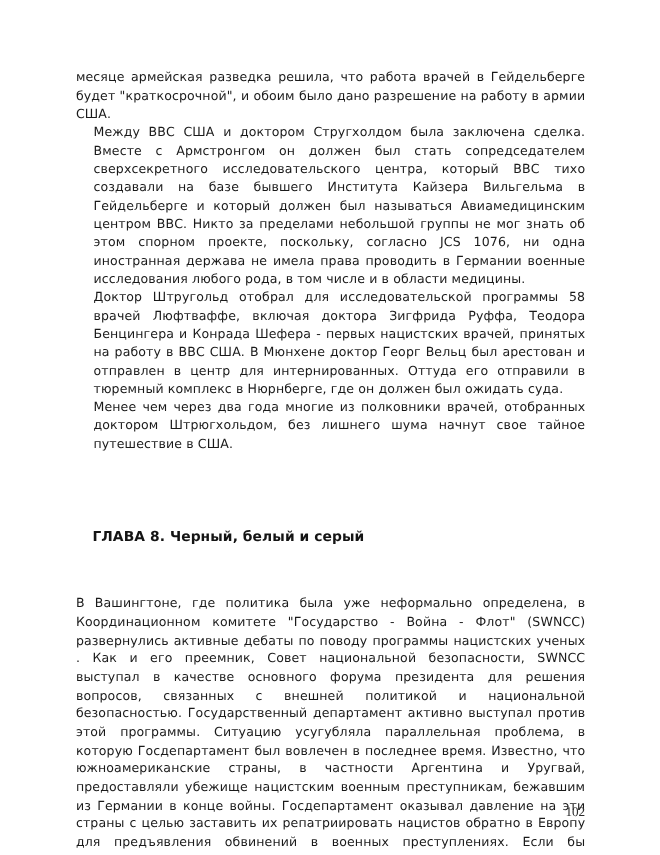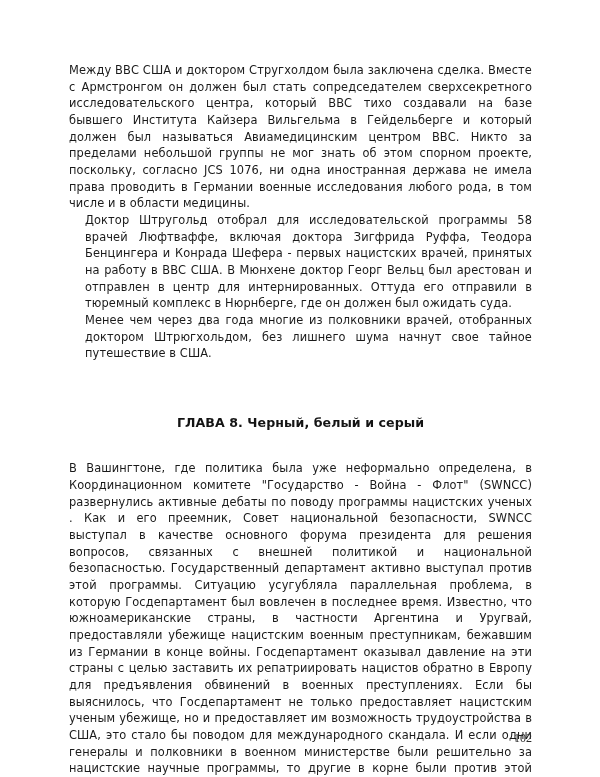--- a/index.html
+++ b/index.html
@@ -42,22 +42,22 @@
     hyphens: none;
   }
 
   
   .para + .para {
     margin-top: 0;
     margin-left: 16px;
   }
 
   .chapter-heading {
-    margin: 0;
-    text-align: center;
+    margin: 15px;
+    text-align: left;
     font-size: 12.6px;
     line-height: 16.65px;
     font-weight: bold;
     color: #141414;
     letter-spacing: 0.005em;
   }
 
   .gap-before-heading {
     height: 53px;
   }
@@ -78,20 +78,21 @@
     color: #2a2a2a;
   }
 </style>
 </head>
 <body>
 
 <div class="page">
 
   <div class="content">
 
+    <p class="para">месяце армейская разведка решила, что работа врачей в Гейдельберге будет "краткосрочной", и обоим было дано разрешение на работу в армии США.</p>
     <p class="para">Между ВВС США и доктором Стругхолдом была заключена сделка. Вместе с Армстронгом он должен был стать сопредседателем сверхсекретного исследовательского центра, который ВВС тихо создавали на базе бывшего Института Кайзера Вильгельма в Гейдельберге и который должен был называться Авиамедицинским центром ВВС. Никто за пределами небольшой группы не мог знать об этом спорном проекте, поскольку, согласно JCS 1076, ни одна иностранная держава не имела права проводить в Германии военные исследования любого рода, в том числе и в области медицины.</p>
     <p class="para">Доктор Штругольд отобрал для исследовательской программы 58 врачей Люфтваффе, включая доктора Зигфрида Руффа, Теодора Бенцингера и Конрада Шефера - первых нацистских врачей, принятых на работу в ВВС США. В Мюнхене доктор Георг Вельц был арестован и отправлен в центр для интернированных. Оттуда его отправили в тюремный комплекс в Нюрнберге, где он должен был ожидать суда.</p>
     <p class="para">Менее чем через два года многие из полковники врачей, отобранных доктором Штрюгхольдом, без лишнего шума начнут свое тайное путешествие в США.</p>
 
     <div class="gap-before-heading"></div>
 
     <h2 class="chapter-heading">ГЛАВА 8. Черный, белый и серый</h2>
 
     <div class="gap-after-heading"></div>
 

